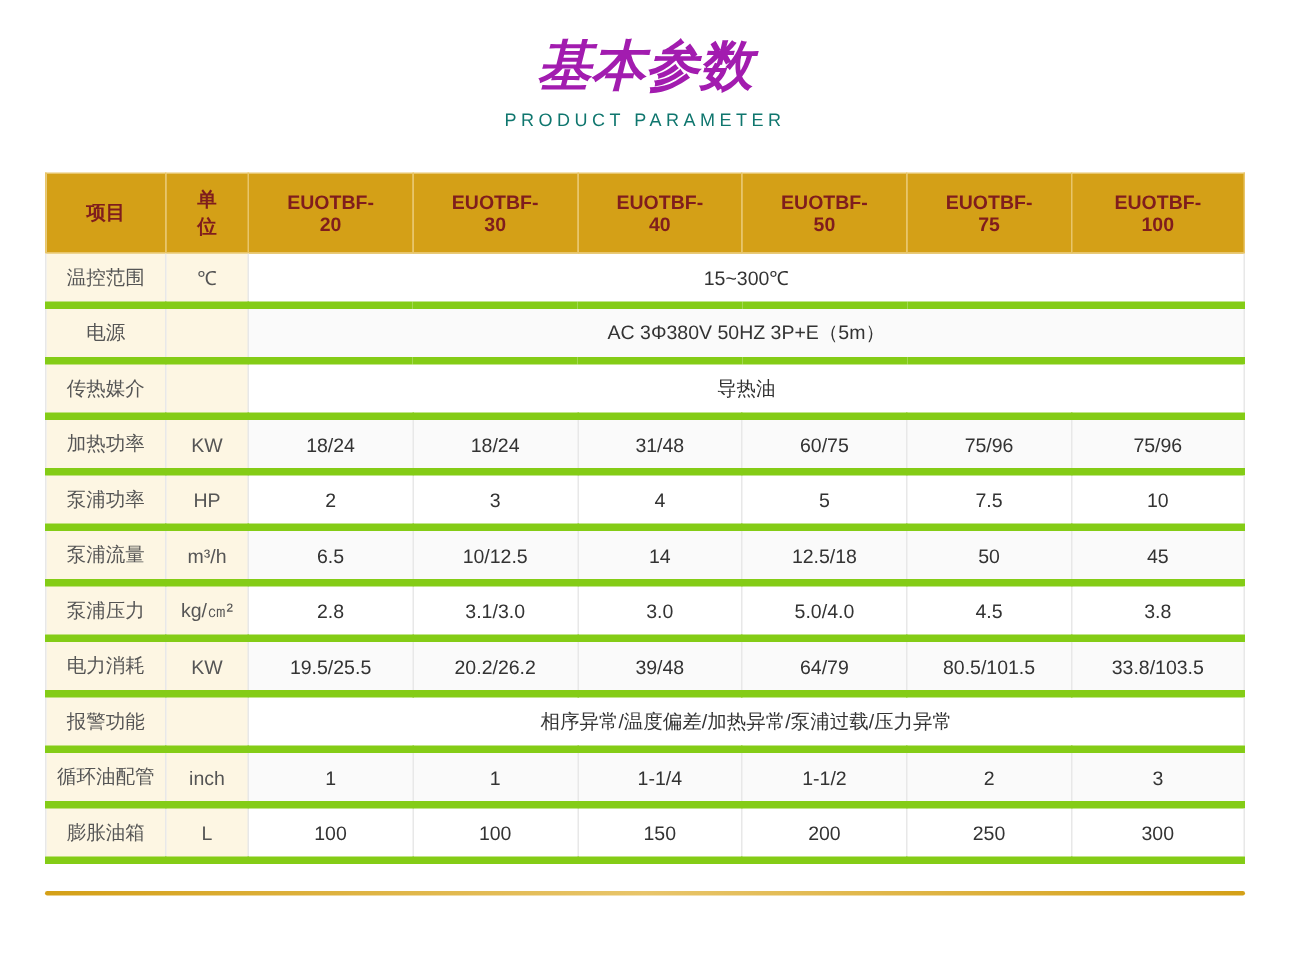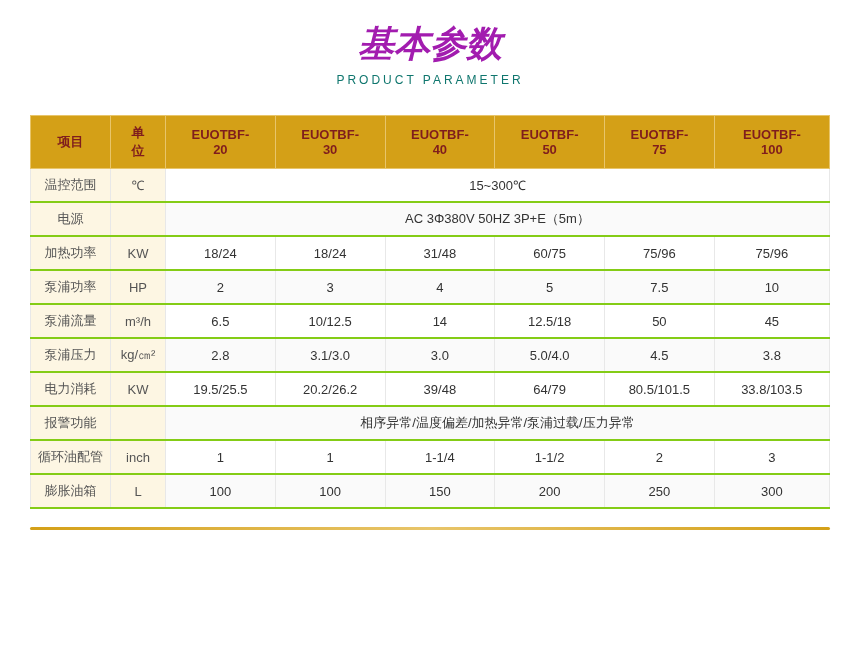--- a/index.html
+++ b/index.html
@@ -40,21 +40,21 @@
     thead tr th:first-child {
       background: #d4a017;
       width: 80px;
     }
     thead tr th:nth-child(2) {
       background: #d4a017;
       width: 55px;
       font-family: Liberation Mono, monospace;
     }
     tbody tr {
-      border-bottom: 2px solid #84cc16;
+      border-bottom: 5px solid #84cc16;
     }
     tbody tr:nth-child(even) {
       background: #fafafa;
     }
     tbody tr td {
       text-align: center;
       padding: 7px 4px;
       border: 1px solid #e8e8e8;
       color: #333;
     }
@@ -96,20 +96,25 @@
   <tbody id="table-body">
   <tr>
         <td>温控范围</td>
         <td>℃</td>
         <td colspan="6">15~300℃</td>
       </tr>
       <tr>
         <td>电源</td>
         <td></td>
         <td colspan="6">AC 3Φ380V 50HZ 3P+E（5m）</td>
+      </tr>
+      <tr>
+        <td>传热媒介</td>
+        <td></td>
+        <td colspan="6">导热油</td>
       </tr>
       <tr>
         <td>加热功率</td>
         <td>KW</td>
         <td>18/24</td>
         <td>18/24</td>
         <td>31/48</td>
         <td>60/75</td>
         <td>75/96</td>
         <td>75/96</td>

